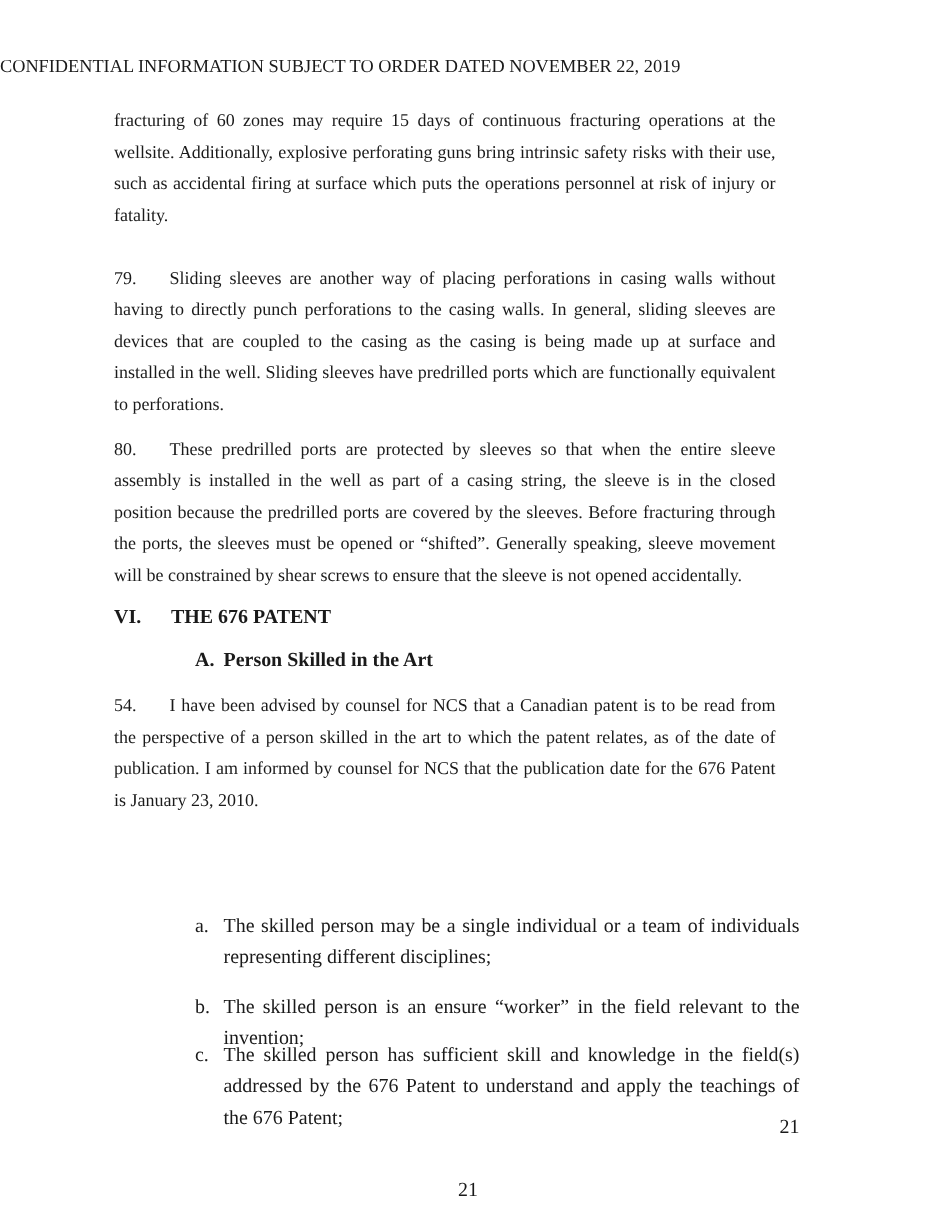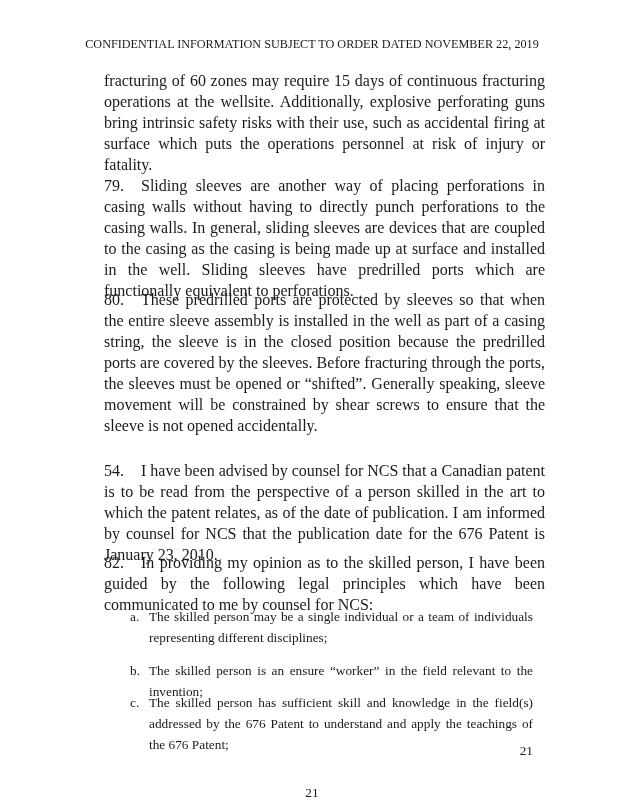--- a/index.html
+++ b/index.html
@@ -1,21 +1,21 @@
 <!DOCTYPE html>
 <html><head>
 <meta charset="utf-8">
 <style>
   html, body { margin: 0; padding: 0; background: #ffffff; }
   body { width: 624px; height: 808px; position: relative; overflow: hidden;
          font-family: "Liberation Serif", "DejaVu Serif", serif; color: #1a1a1a; }
   .page { position: absolute; left: 0; top: 0; width: 624px; height: 808px; background: #fff; }
-  .header { position: absolute; top: 37px; left: 0; width: 624px; text-align: center;
+  .header { position: absolute; top: 37px; left: 0; width: 624px; text-align: left;
             font-size: 12.2px; letter-spacing: 0; }
-  .block { position: absolute; left: 104px; width: 441px; font-size: 16px; line-height: 21px;
+  .block { position: absolute; left: 76px; width: 441px; font-size: 12px; line-height: 21px;
            text-align: justify; }
   .para .num { display: inline-block; width: 37px; font-family: Liberation Serif, serif; }
   .list-item { position: absolute; left: 130px; width: 403px; font-size: 13.3px; line-height: 21px;
                text-align: justify; }
   .list-item .marker { position: absolute; left: 0; top: 0; }
   .list-item .text { display: block; margin-left: 19px; }
   .heading-vi { position: absolute; left: 76px; top: 403px; font-size: 13.3px; font-weight: bold; }
   .heading-vi .roman { display: inline-block; width: 38px; }
   .heading-a { position: absolute; left: 130px; top: 432px; font-size: 13.3px; font-weight: bold; }
   .heading-a .marker { display: inline-block; width: 19px; }
@@ -34,29 +34,32 @@
   </div>
 
   <div class="block para" style="top:175px;">
     <span class="num">79.</span><span>Sliding sleeves are another way of placing perforations in casing walls without having to directly punch perforations to the casing walls. In general, sliding sleeves are devices that are coupled to the casing as the casing is being made up at surface and installed in the well. Sliding sleeves have predrilled ports which are functionally equivalent to perforations.</span>
   </div>
 
   <div class="block para" style="top:289px;">
     <span class="num">80.</span><span>These predrilled ports are protected by sleeves so that when the entire sleeve assembly is installed in the well as part of a casing string, the sleeve is in the closed position because the predrilled ports are covered by the sleeves. Before fracturing through the ports, the sleeves must be opened or “shifted”. Generally speaking, sleeve movement will be constrained by shear screws to ensure that the sleeve is not opened accidentally.</span>
   </div>
 
+  <div class="heading-vi">
+    <span class="roman">VI.</span><span>THE 676 PATENT</span>
+  </div>
 
+  <div class="heading-a">
+    <span class="marker">A.</span><span>Person Skilled in the Art</span>
+  </div>
 
   <div class="block para" style="top:460px;">
     <span class="num">54.</span><span>I have been advised by counsel for NCS that a Canadian patent is to be read from the perspective of a person skilled in the art to which the patent relates, as of the date of publication. I am informed by counsel for NCS that the publication date for the 676 Patent is January 23, 2010.</span>
   </div>
 
-  <div class="block para" style="top:552px;">
-    <span class="num">82.</span><span>In providing my opinion as to the skilled person, I have been guided by the following legal principles which have been communicated to me by counsel for NCS:</span>
-  </div>
 
   <div class="list-item" style="top:606px;">
     <span class="marker">a.</span>
     <span class="text">The skilled person may be a single individual or a team of individuals representing different disciplines;</span>
   </div>
 
   <div class="list-item" style="top:660px;">
     <span class="marker">b.</span>
     <span class="text">The skilled person is an ensure “worker” in the field relevant to the invention;</span>
   </div>

